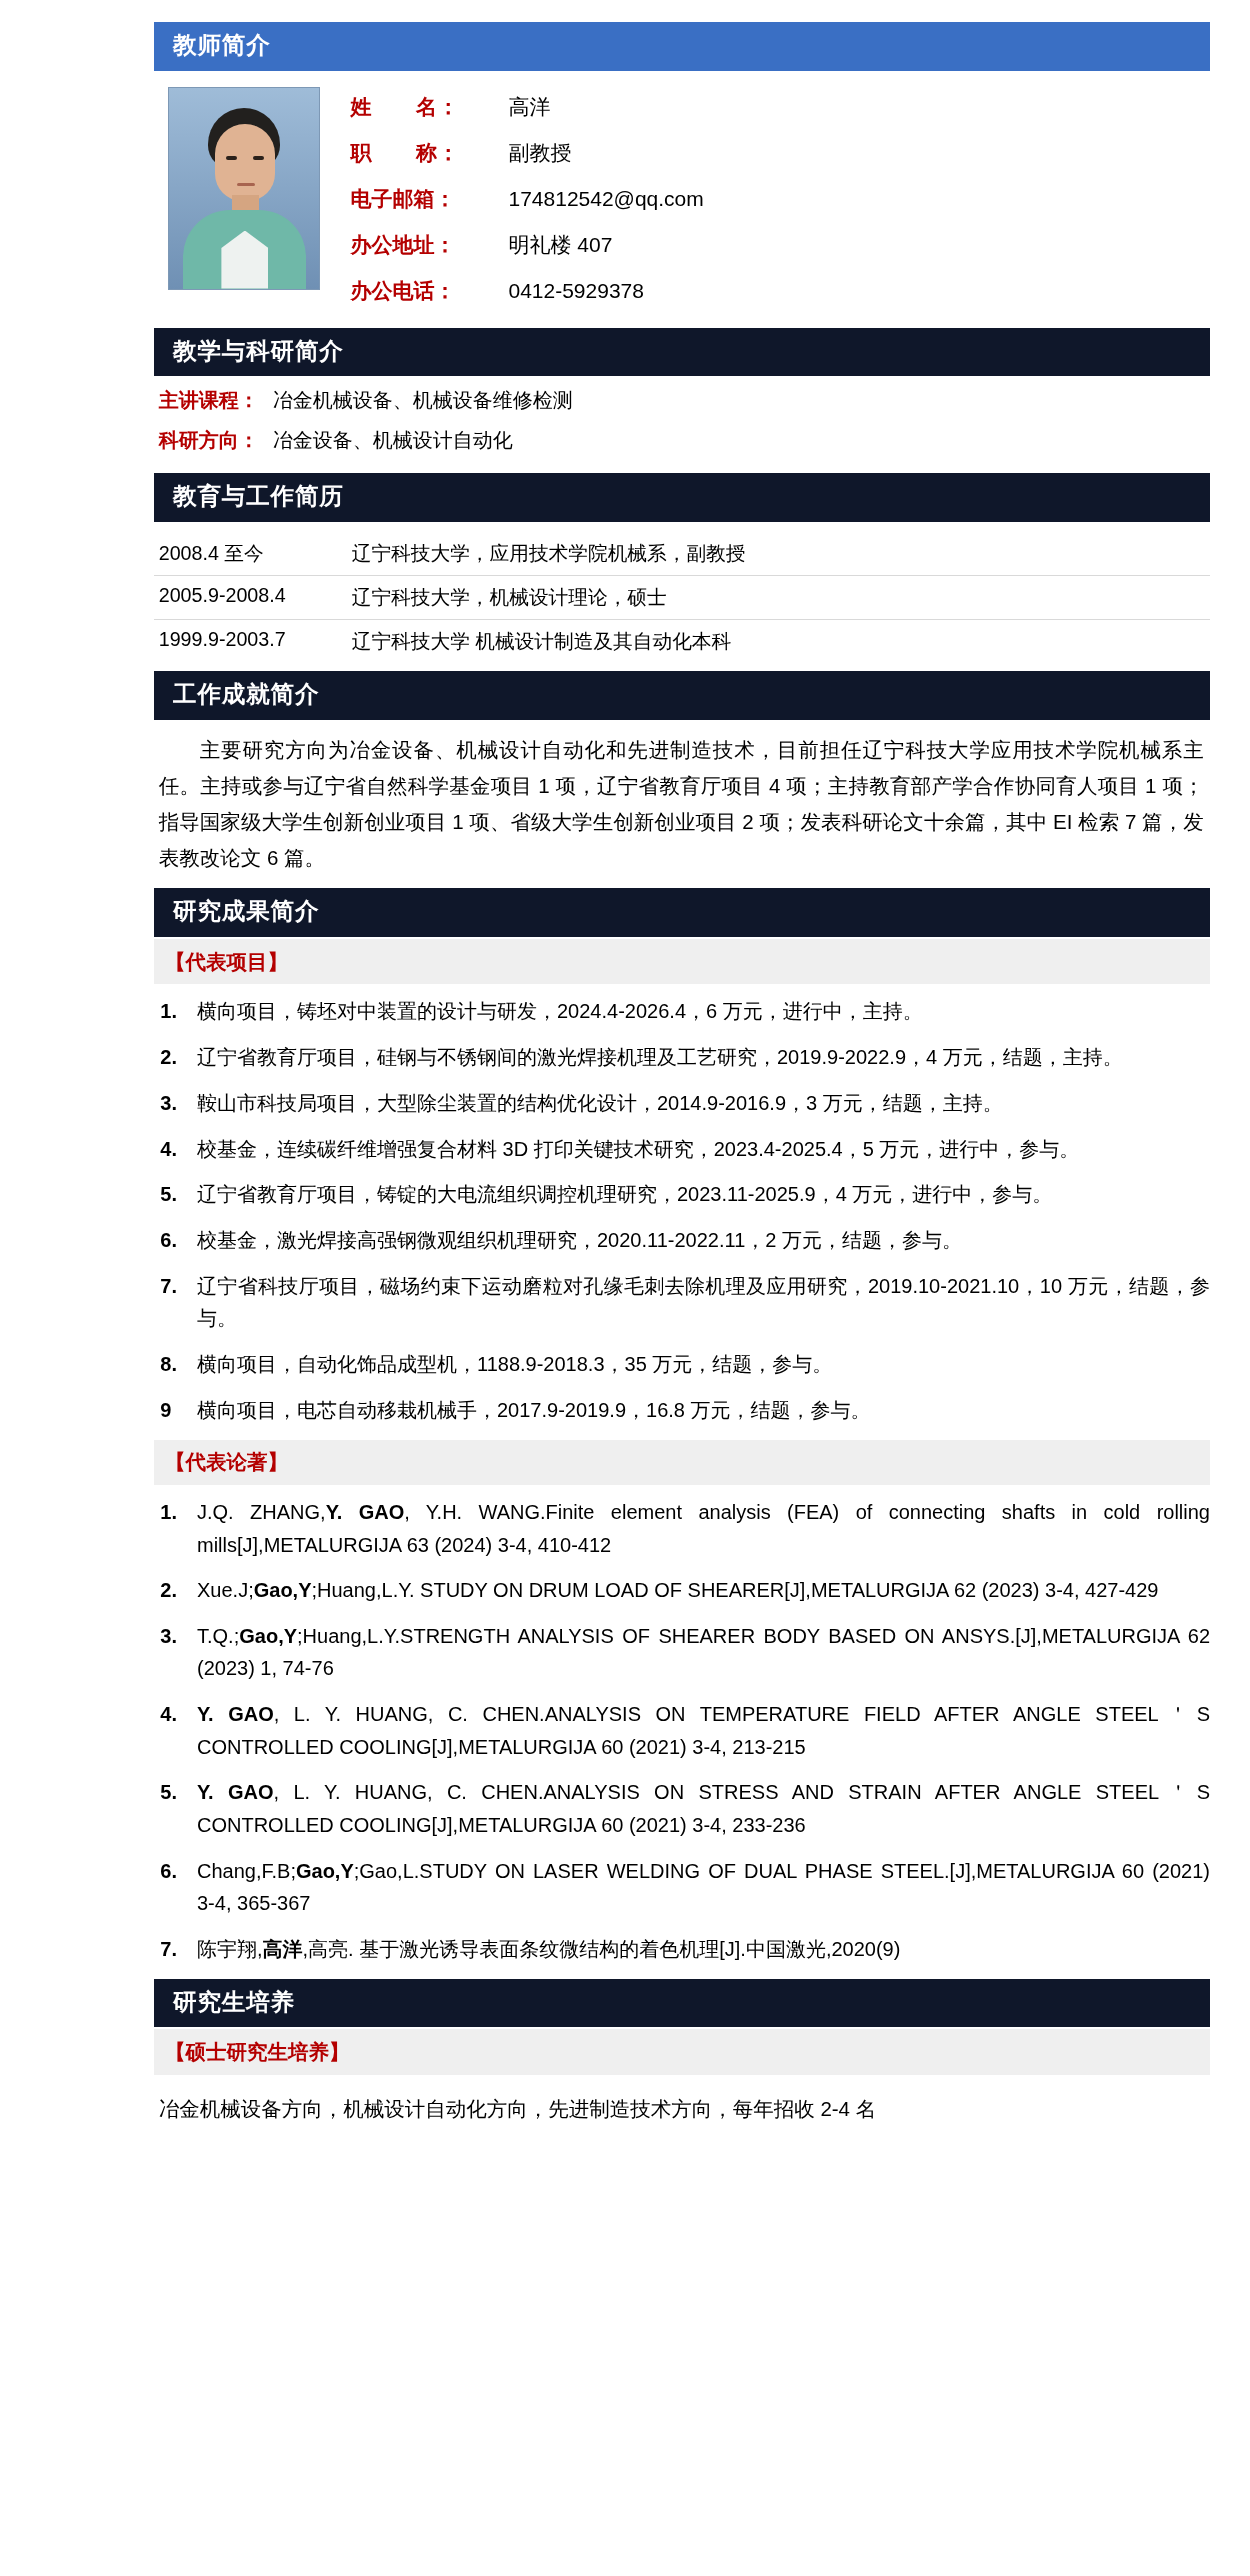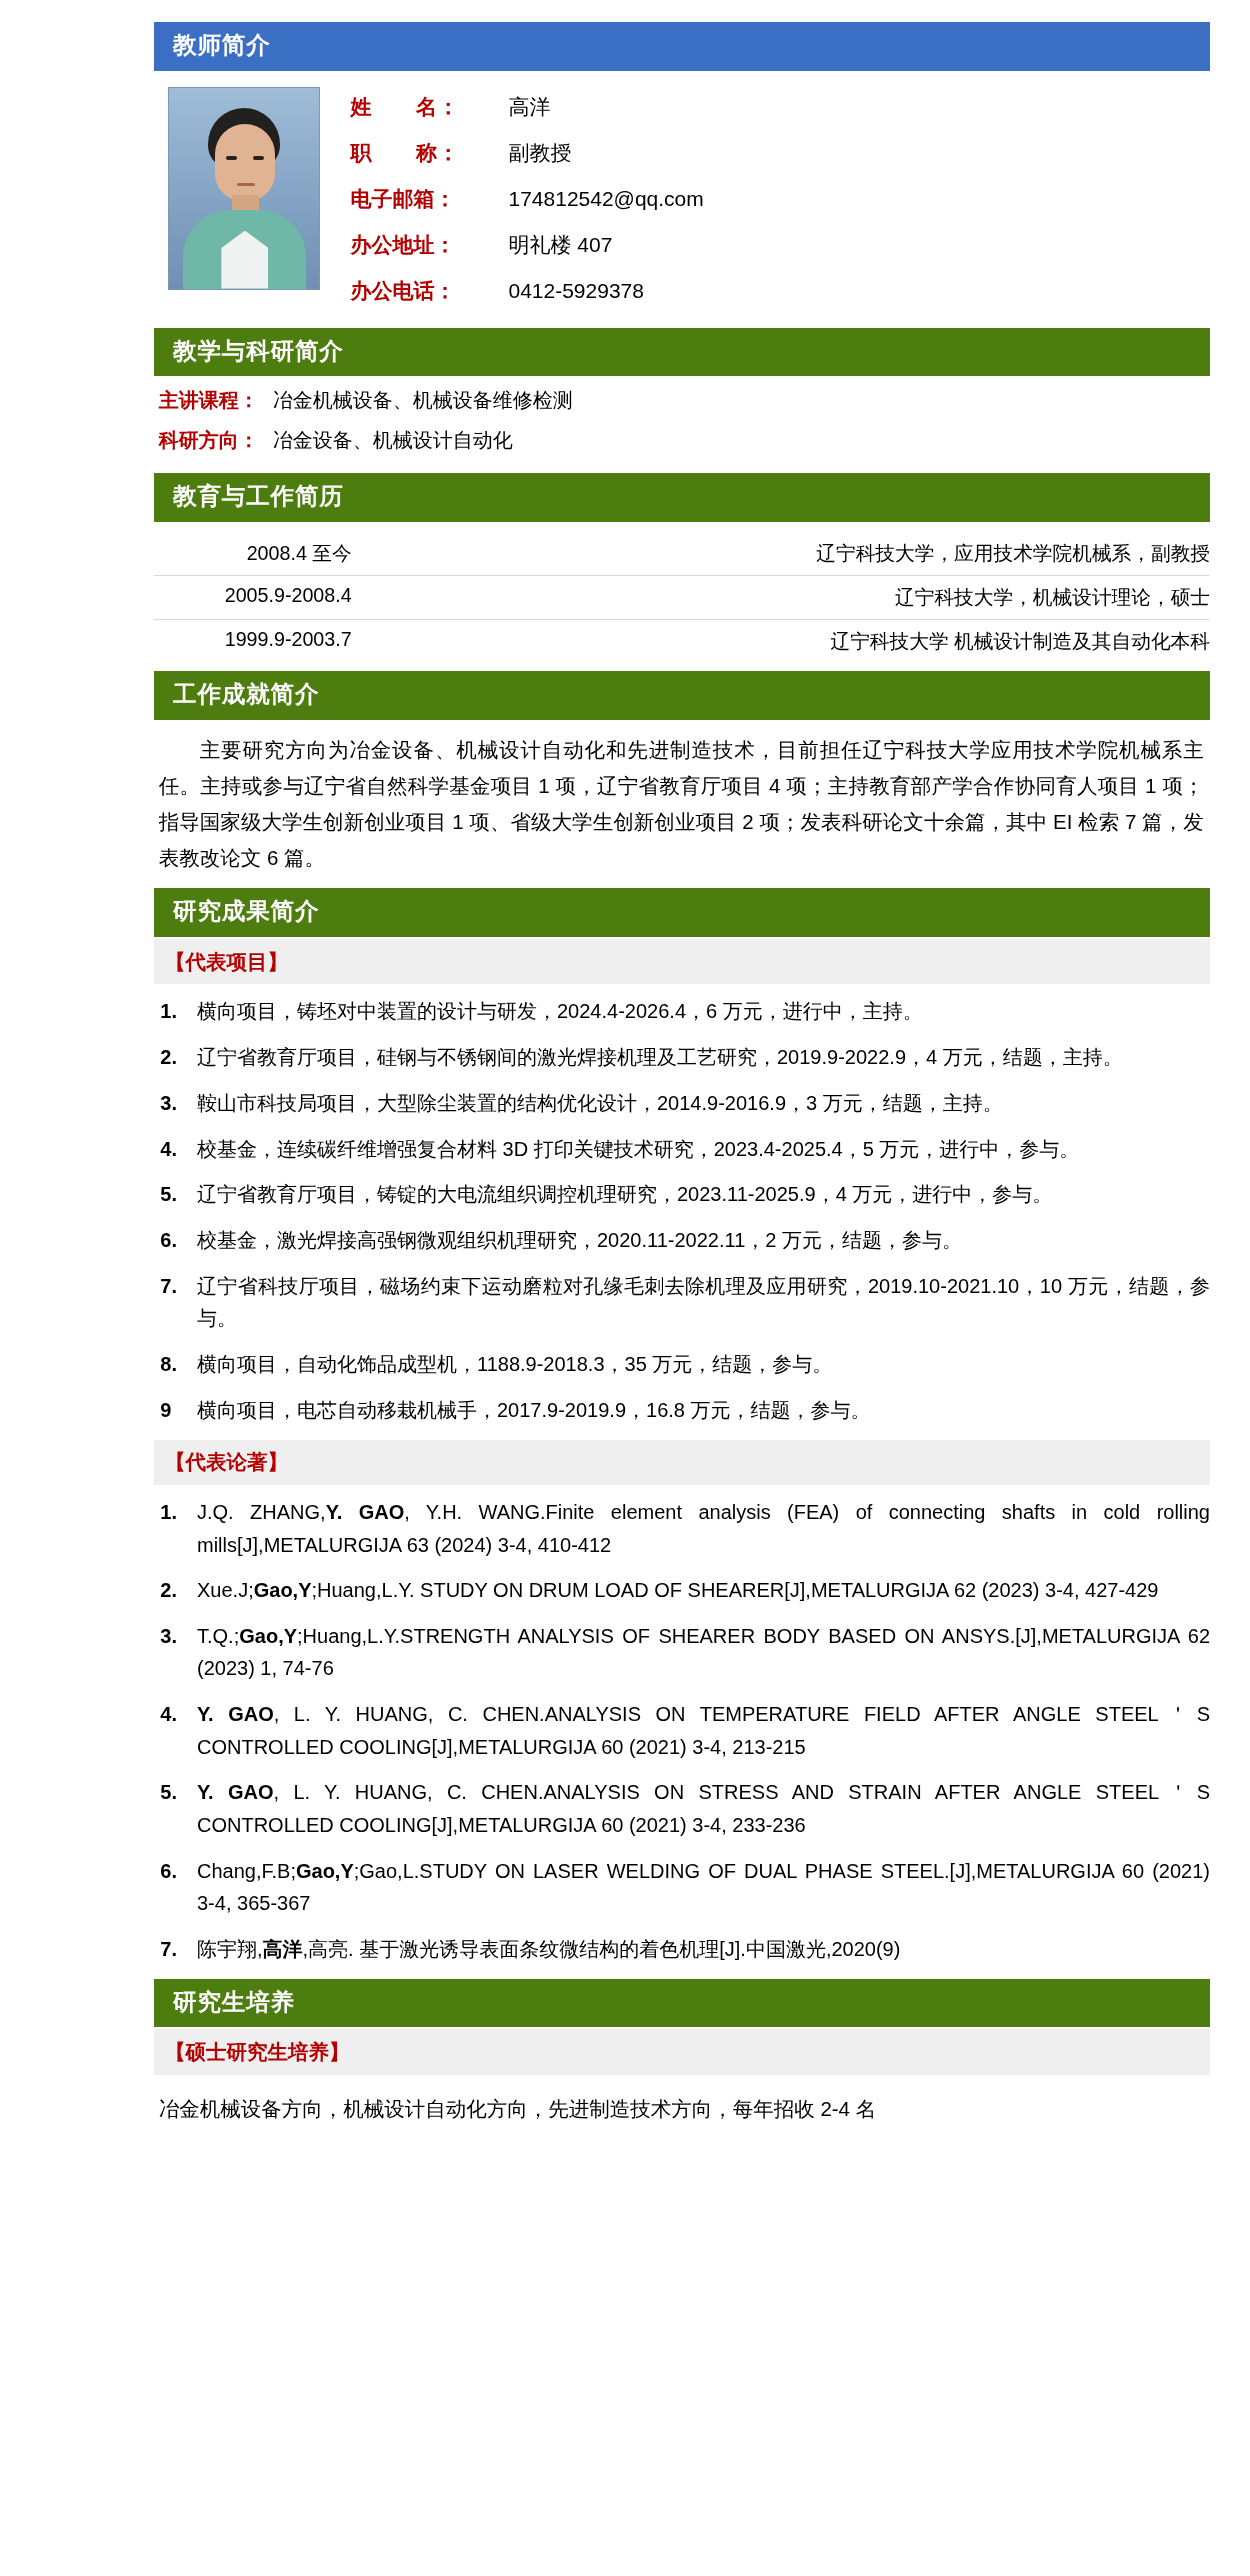--- a/index.html
+++ b/index.html
@@ -16,21 +16,21 @@
   .page {
     width: 1205px;
     box-sizing: border-box;
     padding: 22px 47px 31.5px 154px;
   }
   .content {
     width: 1056px;
   }
   
   .bar {
-    background: #4d7c0f;
+    background: #0f172a;
     color: #ffffff;
     font-size: 23.6px;
     font-weight: bold;
     padding: 11px 19px 11.8px 19px;
     letter-spacing: 0.8px;
     line-height: 1.1;
   }
   .bar.first { background: #3a6fc4; }
   
   .profile {
@@ -144,21 +144,20 @@
     font-weight: bold;
     flex: 0 0 auto;
     margin-right: 14px;
   }
   .kv-val {
     color: #000;
   }
   
   .edu {
     padding: 11px 0 7.9px 0;
-    text-align: right;
   }
   .edu-row {
     display: flex;
     font-size: 19.7px;
     padding: 7.9px 0 7.9px 4.7px;
     border-bottom: 0.8px solid #d9d9d9;
   }
   .edu-row:last-child { border-bottom: none; }
   .edu-date {
     flex: 0 0 193px;

